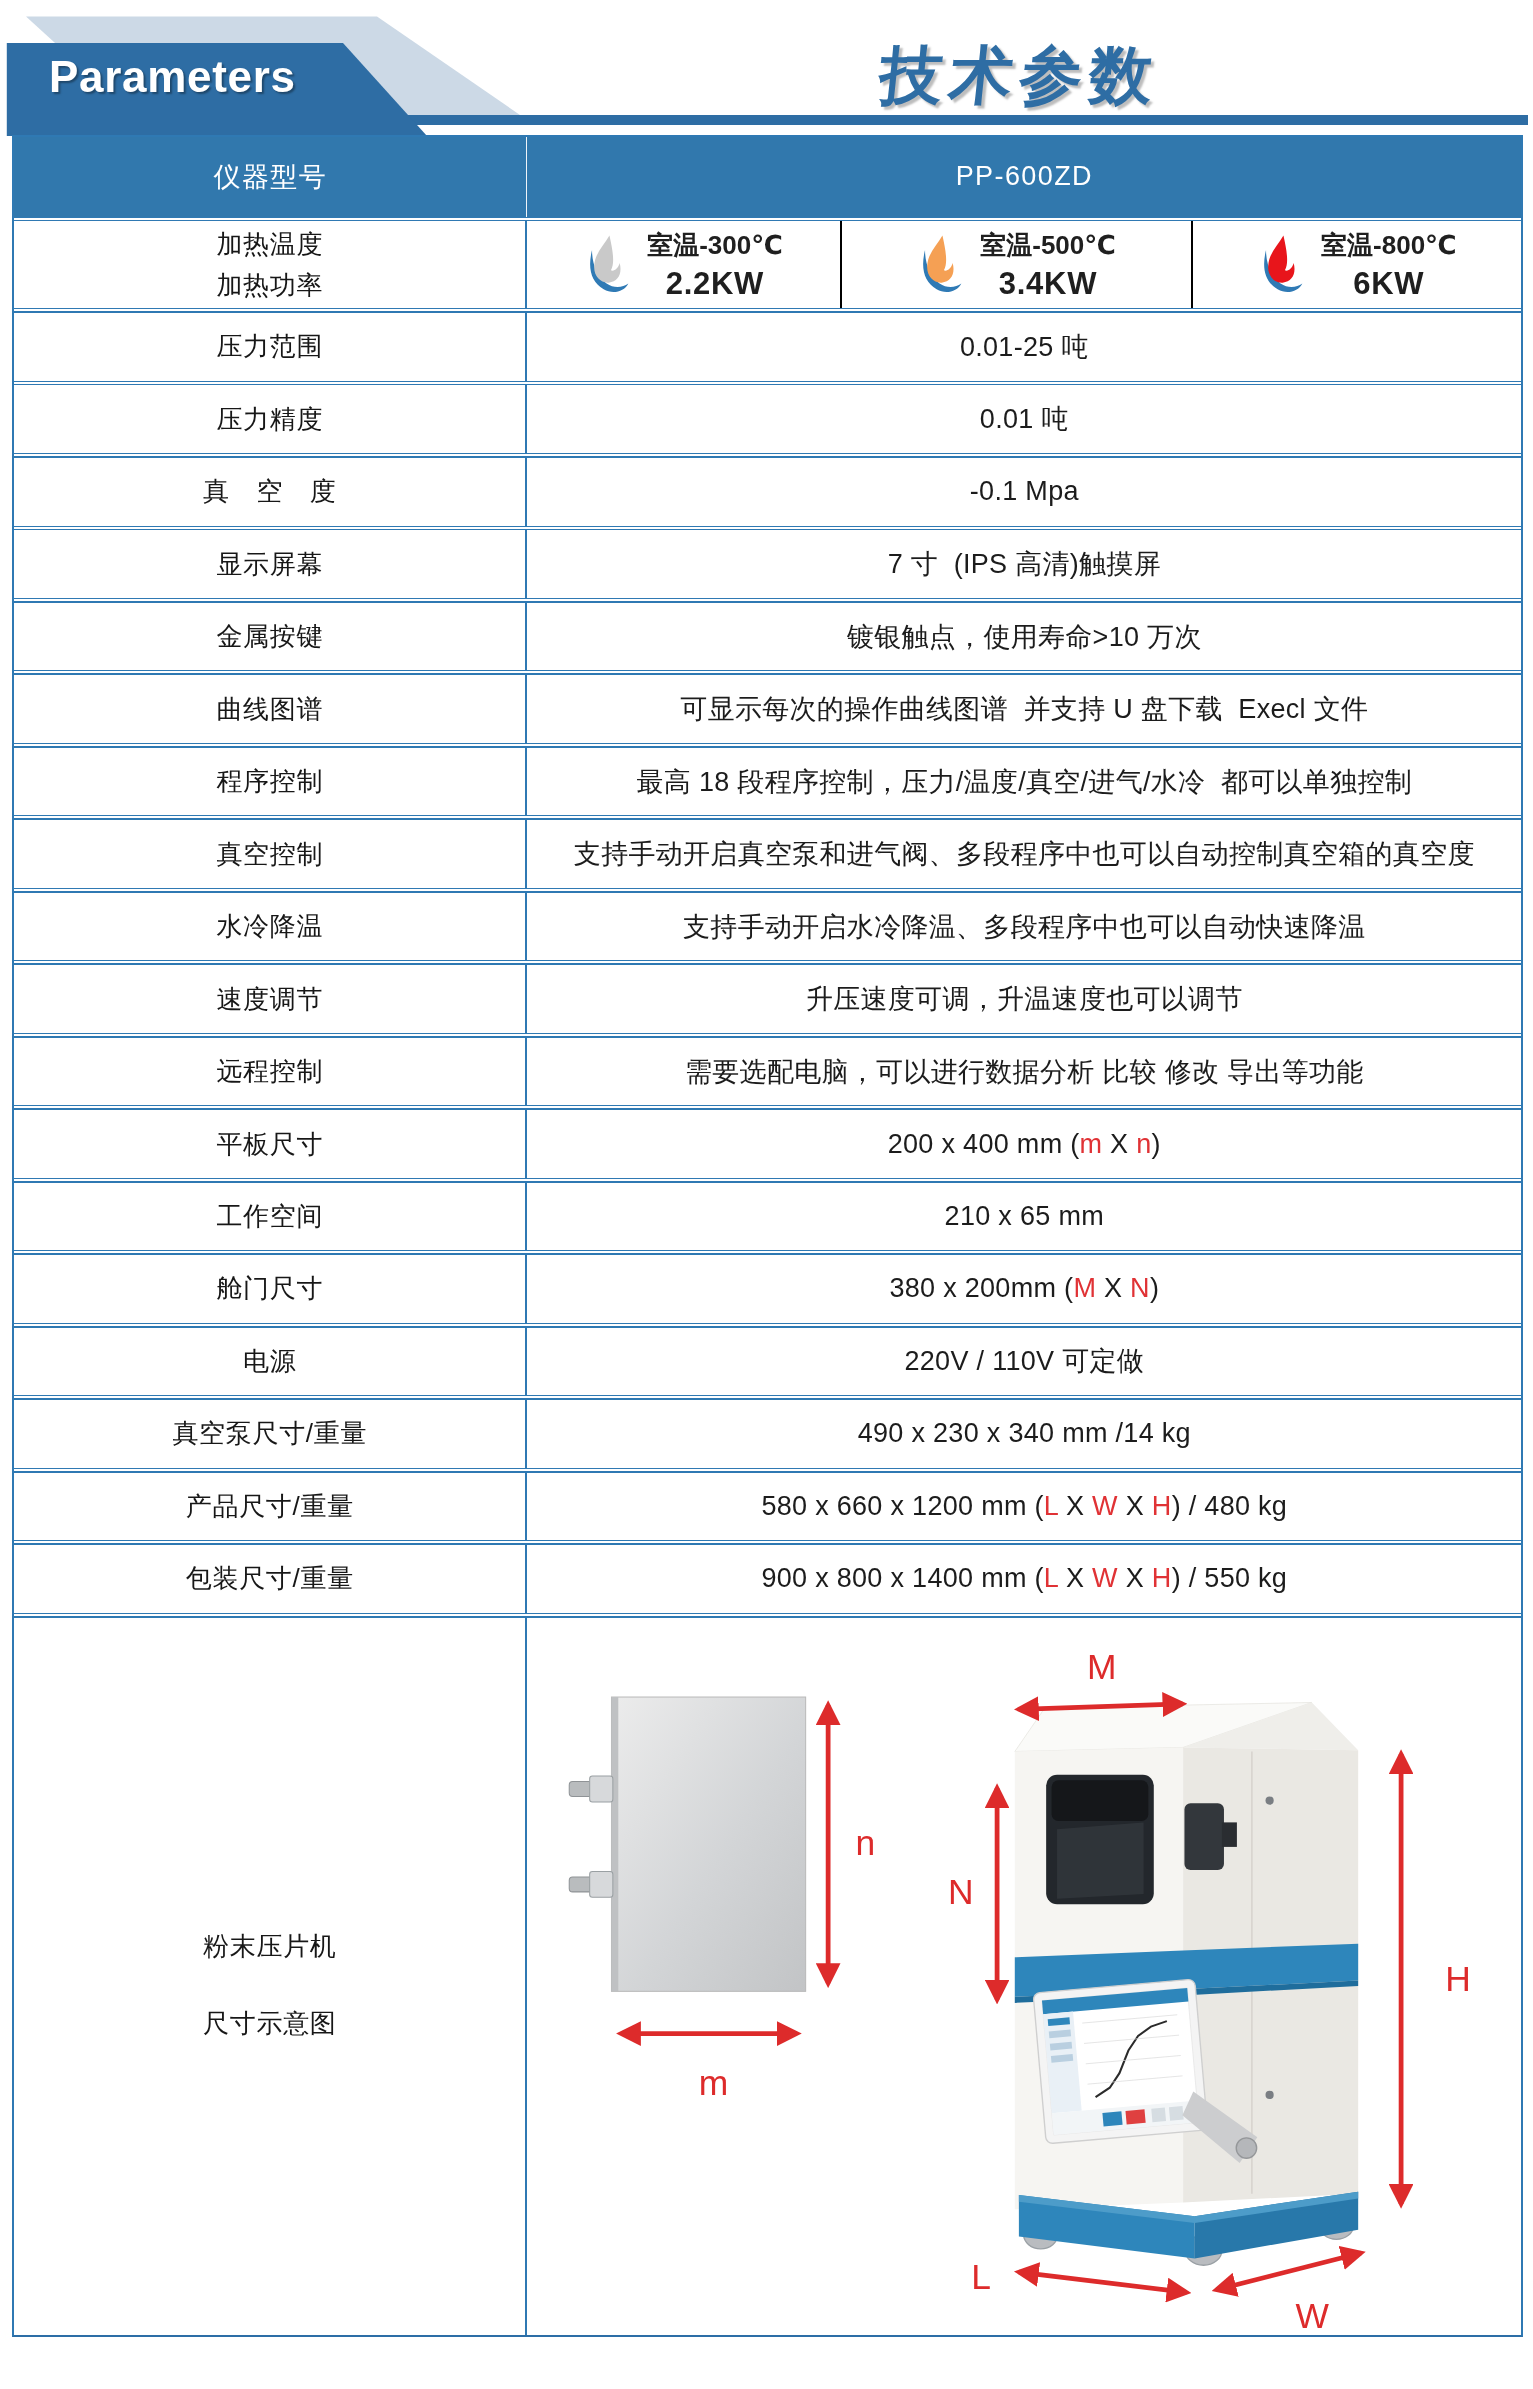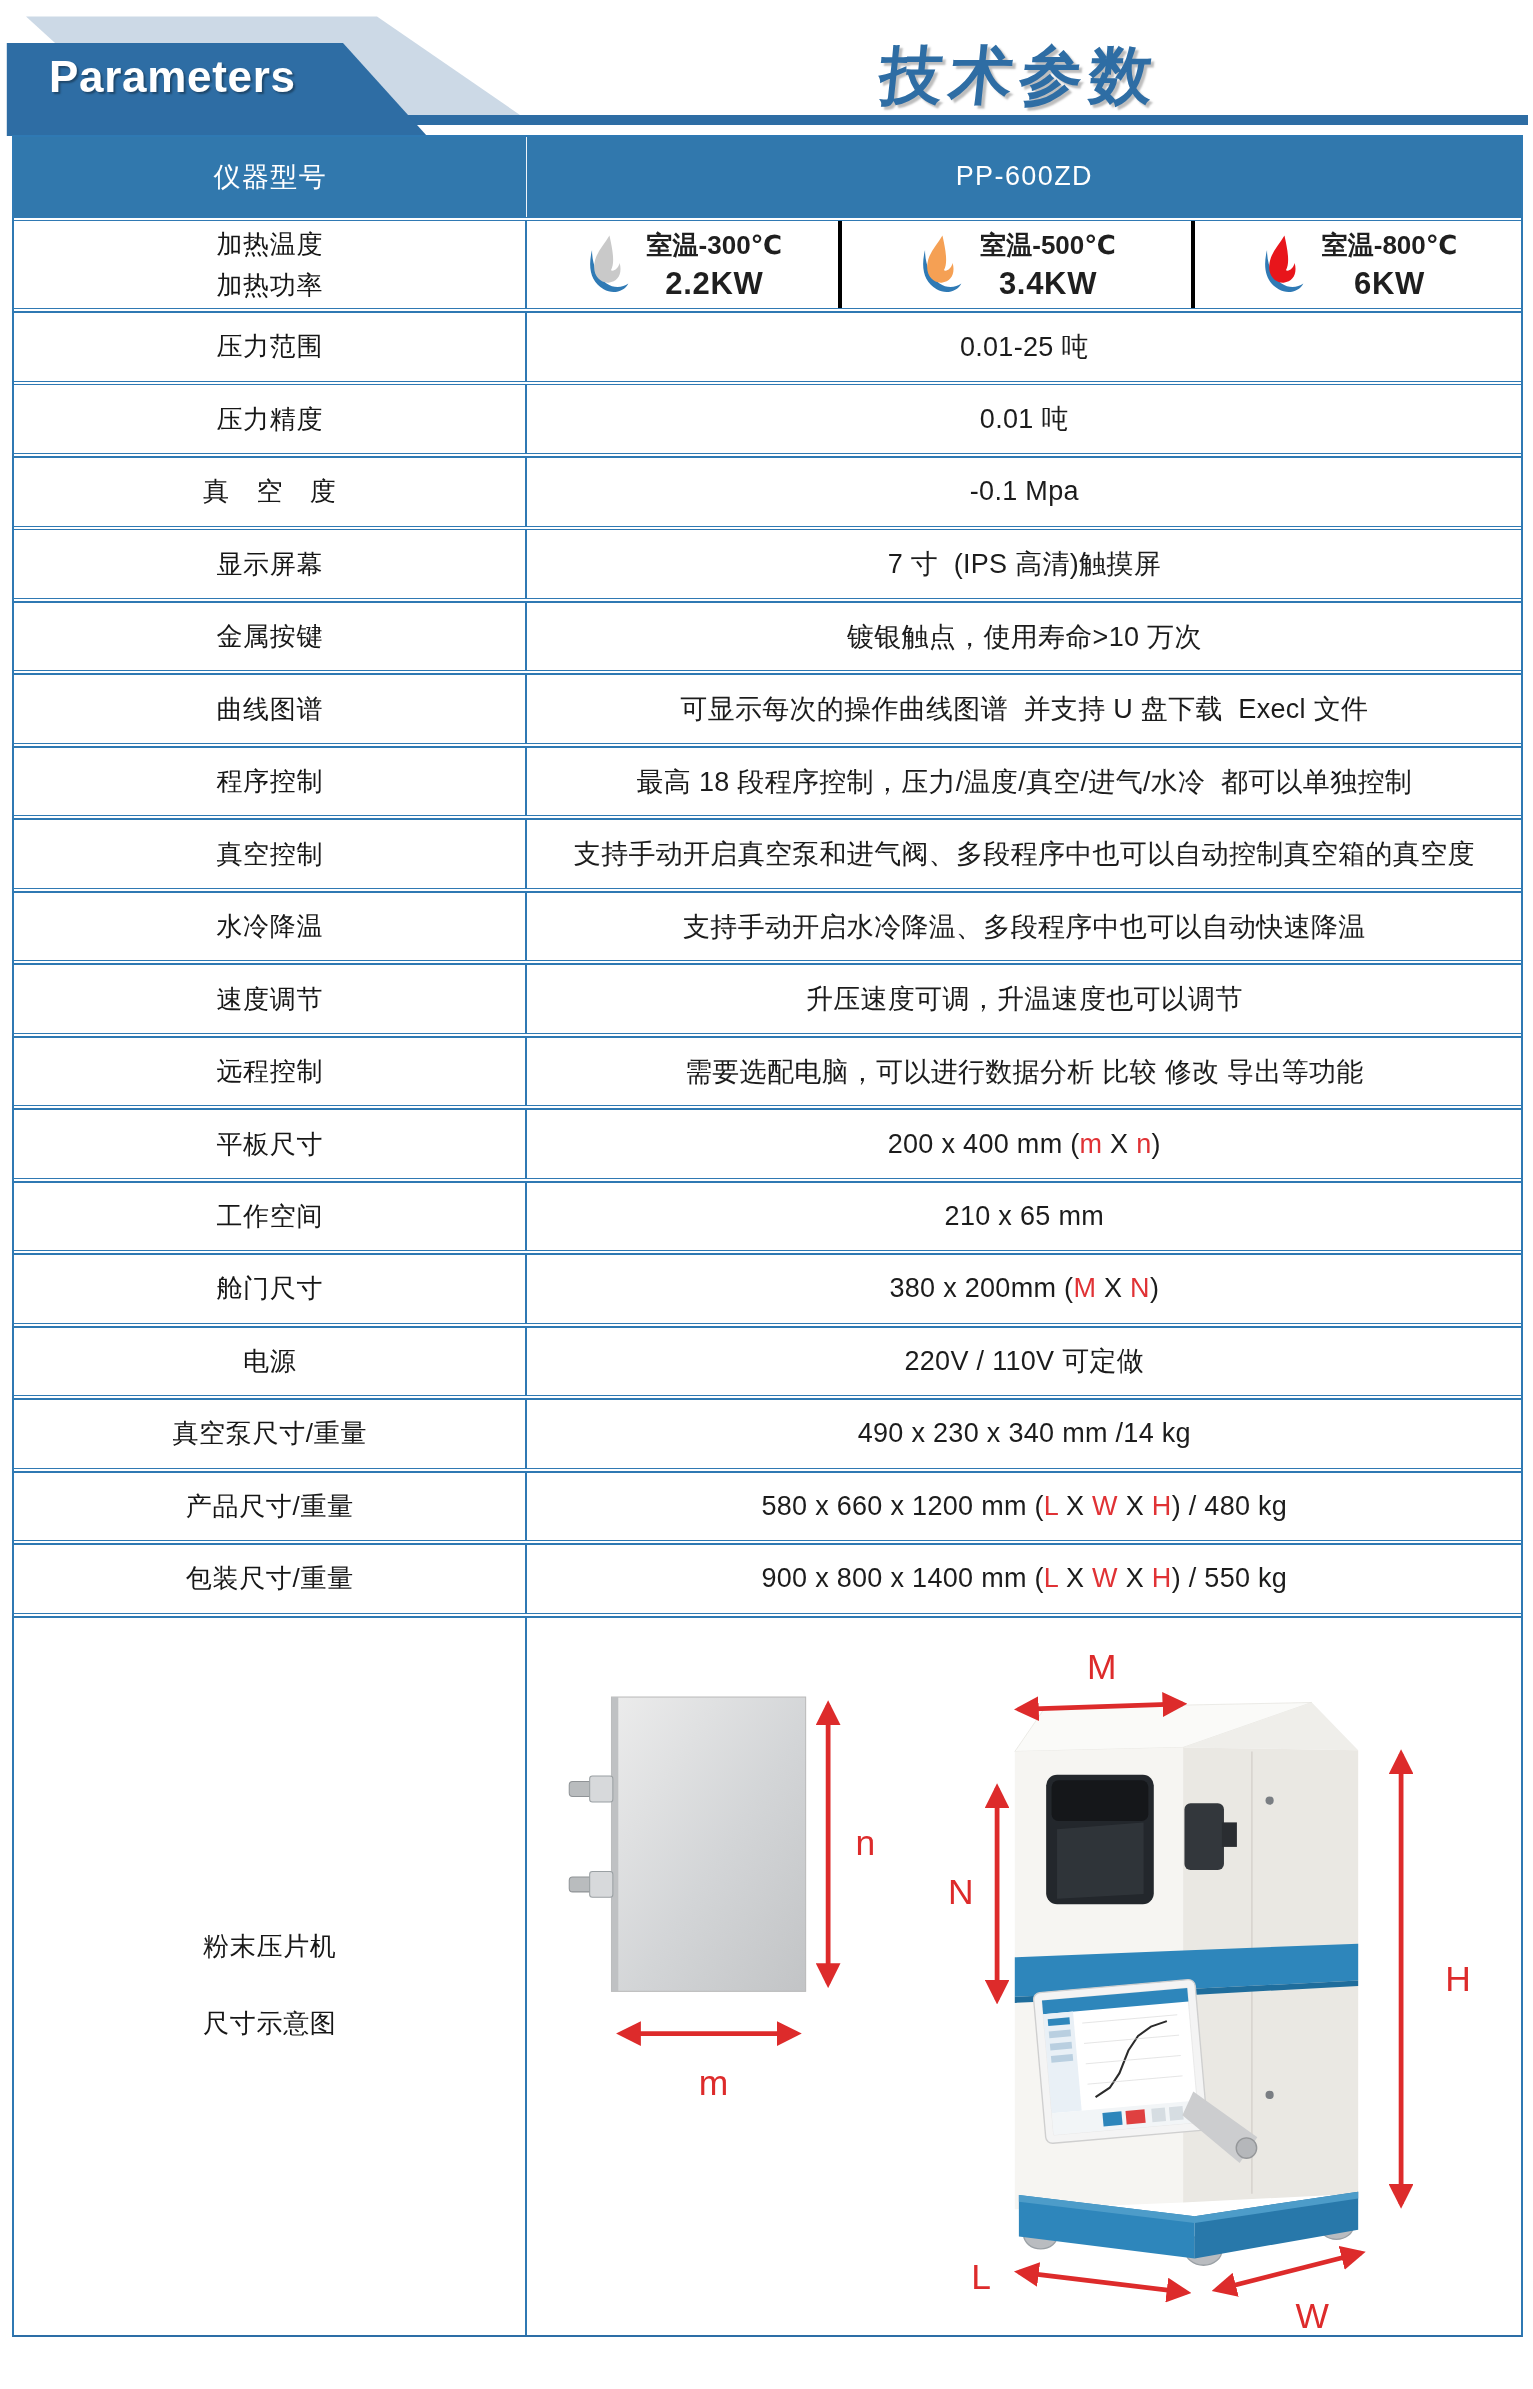--- a/index.html
+++ b/index.html
@@ -38,21 +38,21 @@
   .r-header .lcell { border-right:1.4px solid rgba(255,255,255,.92); }
   .r-header .lcell span, .r-header .vcell span { color:#ffffff; font-size:27px; letter-spacing:1.4px; }
   .lbl { font-size:26px; color:#171717; letter-spacing:0.7px; white-space:pre-wrap; }
   .val { font-size:27px; color:#1c1c1c; letter-spacing:0.3px; white-space:pre-wrap; text-align:center; }
   .red { color:#e03235; }
 
   
   .heatlbl { line-height:1.55; }
   .opts { flex:1; display:flex; }
   .opt { display:flex; align-items:center; justify-content:center;font-weight:bold; }
-  .opt + .opt { border-left:4px solid #000000; }
+  .opt + .opt { border-left:2px solid #000000; }
   .opt1 { flex:1 1 0; } .opt2 { flex:1.12 1 0; } .opt3 { flex:1.05 1 0; }
   .flame { width:48px; height:61px; flex:0 0 auto; margin-right:15px; }
   .opttxt { display:flex; flex-direction:column; align-items:center; }
   .opttemp { font-size:26px; }
   .optpow { font-size:31px; margin-top:2.7px; letter-spacing:0.7px; }
 
   
   .diaglbl { gap:42px; padding-top:18px; }
   .diagcell { position:relative; padding:0; align-items:stretch; justify-content:stretch; }
   .diagcell svg { display:block; width:100%; height:100%; }

